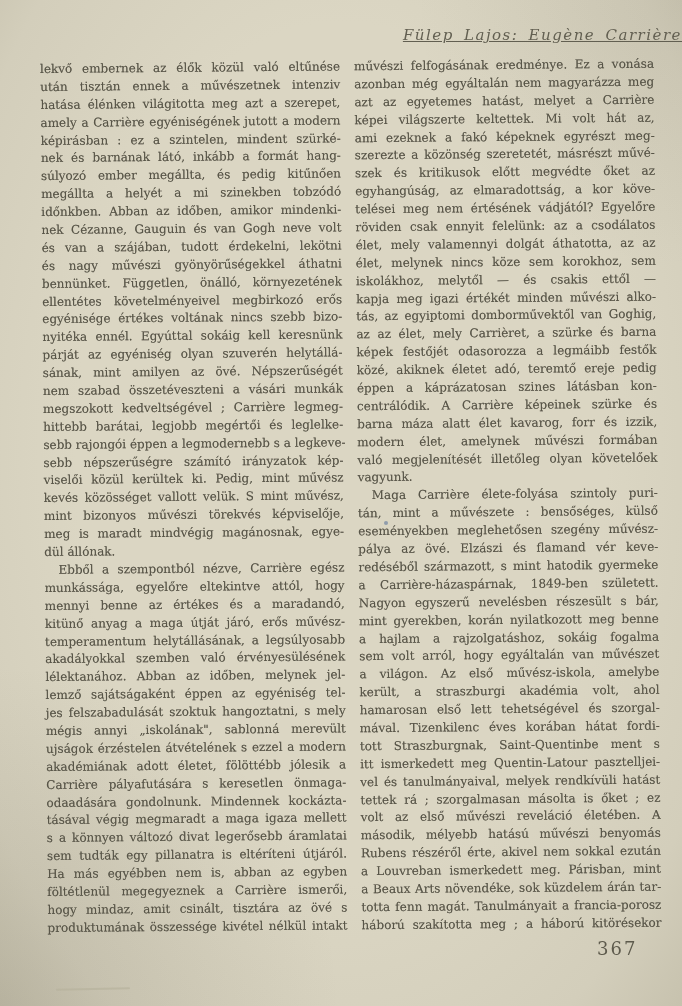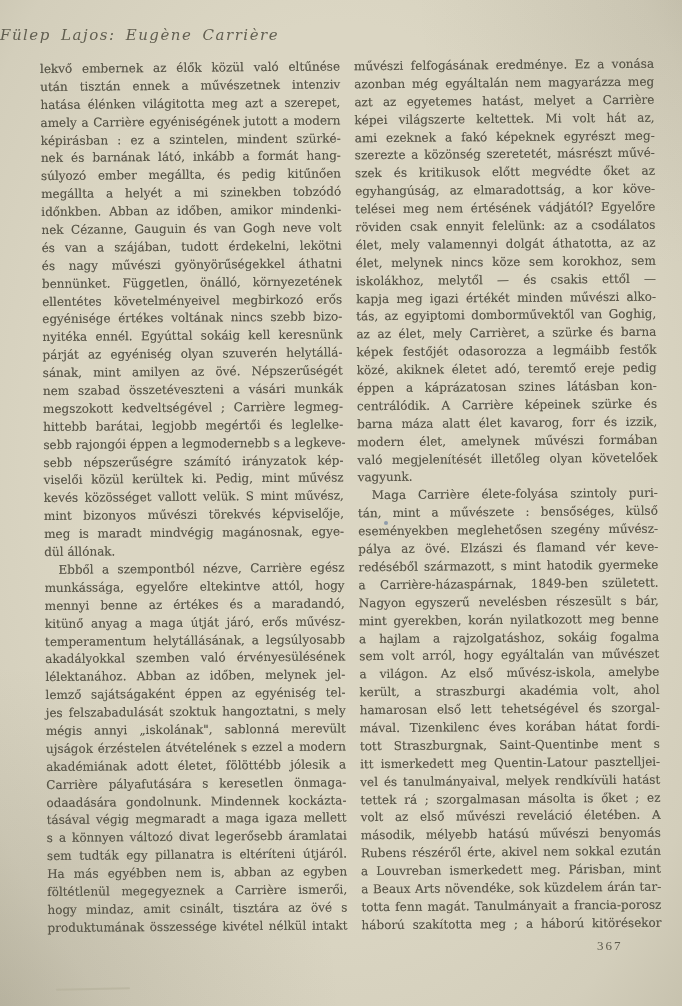--- a/index.html
+++ b/index.html
@@ -13,26 +13,27 @@
     font-family: "DejaVu Serif", serif;
     color: #585548;
     background:
       radial-gradient(circle at 0% 100%, rgba(110,105,88,0.18), rgba(110,105,88,0) 28%),
       radial-gradient(circle at 100% 0%, rgba(110,105,88,0.10), rgba(110,105,88,0) 22%),
       radial-gradient(ellipse at 50% 45%, #dbd6c3 55%, #d3cebb 85%, #c7c2ae 100%);
   }
   .header {
     position: absolute;
     top: 26px; left: 0; right: 0;
-    text-align: left;
+    text-align: right;
     font-style: italic;
     font-size: 15px;
     letter-spacing: 1.5px;
     word-spacing: 4px;
     color: #625f51;
+    text-decoration: underline;
   }
   .content {
     position: absolute;
     top: 61px; left: 40px;
     width: 614px;
     display: flex;
     gap: 14px;
     transform: rotate(-0.5deg);
     transform-origin: top left;
   }
@@ -44,24 +45,23 @@
     text-align: justify;
     text-align-last: justify;
     white-space: nowrap;
     text-shadow: 0 0 0.6px rgba(88,85,72,0.55);
   }
   .line.end { text-align-last: left; }
   .line.indent { text-indent: 14px; }
   .pagenum {
     position: absolute;
     left: 597px; top: 938px;
-    font-size: 13px;
+    font-size: 18px;
     letter-spacing: 2px;
     color: #5d5a4c;
-    font-family: Liberation Serif, serif;
   }
   .speck { position: absolute; border-radius: 50%; }
   .speck-ink   { left: 384px; top: 521px; width: 4px; height: 4px; background: #7d8da6; opacity: .8; }
   .speck-dark  { left: 628px; top: 294px; width: 3px; height: 3px; background: #6a6656; opacity: .6; }
   .speck-edge  { left: 56px;  top: 988px; width: 74px; height: 2px; border-radius: 2px;
                  background: #b7b29d; opacity: .7; transform: rotate(-1deg); }
 </style>
 </head>
 <body>
 

